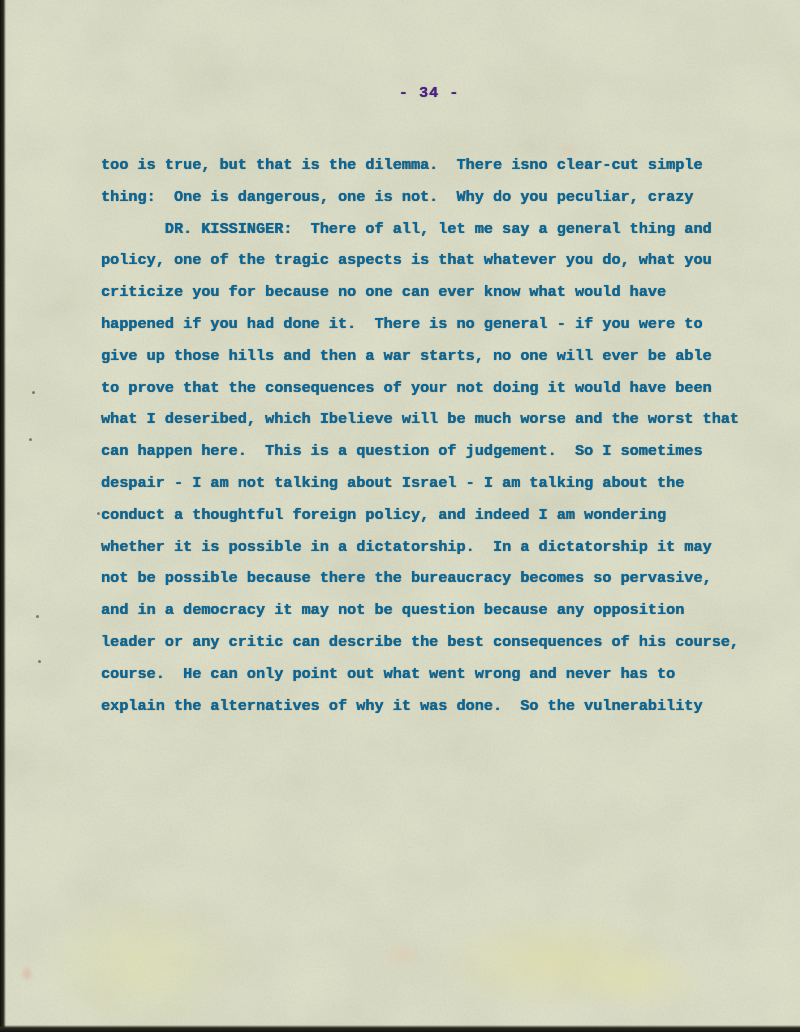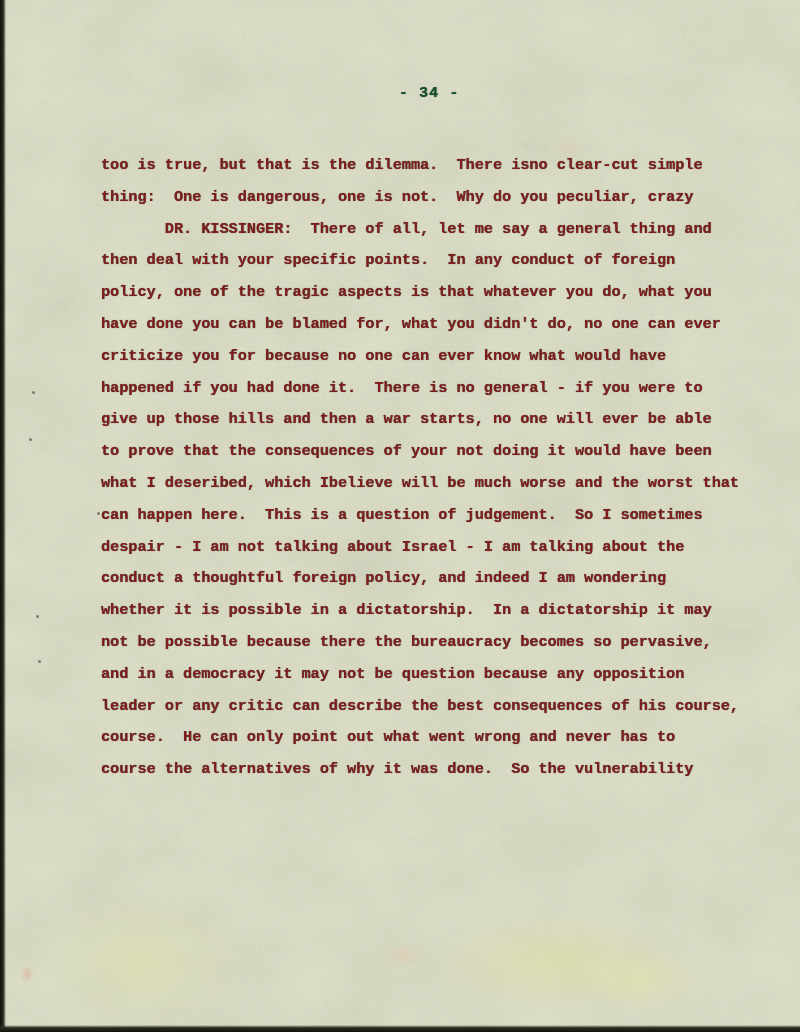--- a/index.html
+++ b/index.html
@@ -47,32 +47,32 @@
 
   .page-number {
     position: absolute;
     top: 84px;
     left: 100px;
     width: 658px;
     text-align: center;
     font-size: 15.2px;
     font-weight: bold;
     letter-spacing: 1px;
-    color: #14532d;
+    color: #4c1d95;
     text-shadow: 0 0 1px rgba(58,60,46,0.75), 0.4px 0.4px 0.6px rgba(58,60,46,0.45);
   }
 
   .text-block {
     position: absolute;
     left: 101px;
     top: 150px;
     width: 690px;
     font-size: 15.2px;
     font-weight: bold;
-    color: #7f1d1d;
+    color: #0369a1;
     text-shadow: 0 0 1px rgba(58,60,46,0.75), 0.4px 0.4px 0.6px rgba(58,60,46,0.45);
   }
   .line {
     white-space: pre;
     height: 31.8px;
     line-height: 31.8px;
   }
 
   .speck {
     position: absolute;
@@ -109,37 +109,35 @@
   <div class="stain stain-4"></div>
   <div class="stain stain-5"></div>
   <div class="stain stain-6"></div>
 
   <div class="page-number">- 34 -</div>
 
   <div class="text-block">
     <div class="line">too is true, but that is the dilemma.  There isno clear-cut simple</div>
     <div class="line">thing:  One is dangerous, one is not.  Why do you peculiar, crazy</div>
     <div class="line">       DR. KISSINGER:  There of all, let me say a general thing and</div>
-    <div class="line">then deal with your specific points.  In any conduct of foreign</div>
     <div class="line">policy, one of the tragic aspects is that whatever you do, what you</div>
-    <div class="line">have done you can be blamed for, what you didn't do, no one can ever</div>
     <div class="line">criticize you for because no one can ever know what would have</div>
     <div class="line">happened if you had done it.  There is no general - if you were to</div>
     <div class="line">give up those hills and then a war starts, no one will ever be able</div>
     <div class="line">to prove that the consequences of your not doing it would have been</div>
     <div class="line">what I deseribed, which Ibelieve will be much worse and the worst that</div>
     <div class="line">can happen here.  This is a question of judgement.  So I sometimes</div>
     <div class="line">despair - I am not talking about Israel - I am talking about the</div>
     <div class="line">conduct a thoughtful foreign policy, and indeed I am wondering</div>
     <div class="line">whether it is possible in a dictatorship.  In a dictatorship it may</div>
     <div class="line">not be possible because there the bureaucracy becomes so pervasive,</div>
     <div class="line">and in a democracy it may not be question because any opposition</div>
     <div class="line">leader or any critic can describe the best consequences of his course,</div>
     <div class="line">course.  He can only point out what went wrong and never has to</div>
-    <div class="line">course the alternatives of why it was done.  So the vulnerability</div>
+    <div class="line">explain the alternatives of why it was done.  So the vulnerability</div>
   </div>
 
   <div class="speck" style="left:32px; top:391px;"></div>
   <div class="speck" style="left:29px; top:438px;"></div>
   <div class="speck" style="left:97px; top:512px;"></div>
   <div class="speck" style="left:36px; top:615px;"></div>
   <div class="speck" style="left:38px; top:660px;"></div>
 
   <div class="edge edge-left"></div>
   <div class="edge edge-bottom"></div>

